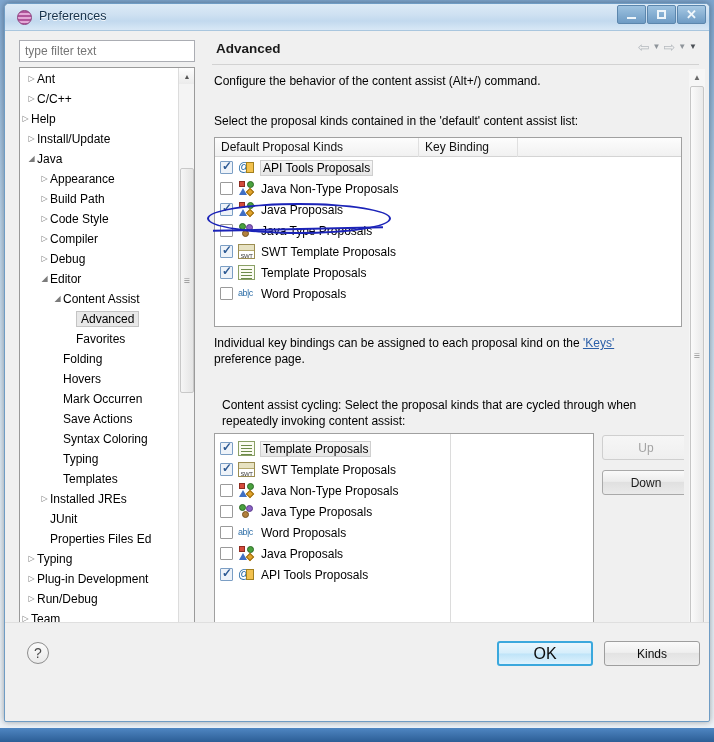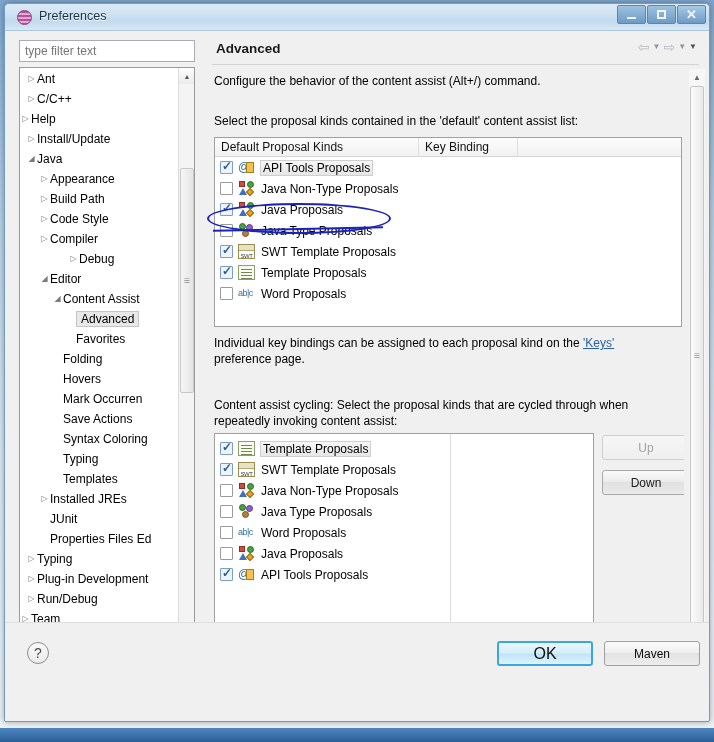--- a/index.html
+++ b/index.html
@@ -359,21 +359,21 @@
       <div class="tree-scroll-area" id="tree-list">
           <div class="tree-item" style="padding-left: 6px;"><span class="tw">▷</span><span class="lbl">Ant</span></div>
           <div class="tree-item" style="padding-left: 6px;"><span class="tw">▷</span><span class="lbl">C/C++</span></div>
           <div class="tree-item" style="padding-left: 0;"><span class="tw">▷</span><span class="lbl">Help</span></div>
           <div class="tree-item" style="padding-left: 6px;"><span class="tw">▷</span><span class="lbl">Install/Update</span></div>
           <div class="tree-item" style="padding-left: 6px;"><span class="tw">◢</span><span class="lbl">Java</span></div>
           <div class="tree-item" style="padding-left: 19px;"><span class="tw">▷</span><span class="lbl">Appearance</span></div>
           <div class="tree-item" style="padding-left: 19px;"><span class="tw">▷</span><span class="lbl">Build Path</span></div>
           <div class="tree-item" style="padding-left: 19px;"><span class="tw">▷</span><span class="lbl">Code Style</span></div>
           <div class="tree-item" style="padding-left: 19px;"><span class="tw">▷</span><span class="lbl">Compiler</span></div>
-          <div class="tree-item" style=" margin-left: 48px;"><span class="tw">▷</span><span class="lbl">Debug</span></div>
+          <div class="tree-item" style="padding-left: 19px;"><span class="tw">▷</span><span class="lbl">Debug</span></div>
           <div class="tree-item" style="padding-left: 19px;"><span class="tw">◢</span><span class="lbl">Editor</span></div>
           <div class="tree-item" style="padding-left: 32px;"><span class="tw">◢</span><span class="lbl">Content Assist</span></div>
           <div class="tree-item selected" style="padding-left: 45px;"><span class="tw">&nbsp;</span><span class="lbl">Advanced</span></div>
           <div class="tree-item" style="padding-left: 45px;"><span class="tw">&nbsp;</span><span class="lbl">Favorites</span></div>
           <div class="tree-item" style="padding-left: 32px;"><span class="tw">&nbsp;</span><span class="lbl">Folding</span></div>
           <div class="tree-item" style="padding-left: 32px;"><span class="tw">&nbsp;</span><span class="lbl">Hovers</span></div>
           <div class="tree-item" style="padding-left: 32px;"><span class="tw">&nbsp;</span><span class="lbl">Mark Occurren</span></div>
           <div class="tree-item" style="padding-left: 32px;"><span class="tw">&nbsp;</span><span class="lbl">Save Actions</span></div>
           <div class="tree-item" style="padding-left: 32px;"><span class="tw">&nbsp;</span><span class="lbl">Syntax Coloring</span></div>
           <div class="tree-item" style="padding-left: 32px;"><span class="tw">&nbsp;</span><span class="lbl">Typing</span></div>
@@ -472,21 +472,21 @@
               <div class="row">
                 <span class="chk"></span>
                 <span class="ic-abc">ab|c</span>
                 <span class="row-label">Word Proposals</span>
               </div>
             </div>
         </div>
 
         <div class="para" style="left:2px; top:266px; width:455px;"><span>Individual key bindings can be assigned to each proposal kind on the </span><span class="link">'Keys'</span><span> preference page.</span></div>
 
-        <div class="para" style="left:2px; top:328px; width:460px;">Content assist cycling: Select the proposal kinds that are cycled through when repeatedly invoking content assist:</div>
+        <div class="para" style="left:10px; top:328px; width:460px;">Content assist cycling: Select the proposal kinds that are cycled through when repeatedly invoking content assist:</div>
 
         <div class="tbl-wrap" style="left:2px; top:364px; width:380px; height:202px;">
           <div id="cycling-rows" style="padding-top:4px;">
               <div class="row sel">
                 <span class="chk on"></span>
                 <span class="ic-tpl"></span>
                 <span class="row-label">Template Proposals</span>
               </div>
               <div class="row">
                 <span class="chk on"></span>
@@ -546,21 +546,21 @@
       <div class="cv-scroll">
         <div class="cv-arrow up">▲</div>
         <div class="cv-thumb">☰</div>
         <div class="cv-arrow down">▼</div>
       </div>
     </div>
 
     <div class="bottom-bar">
       <div class="help-icon">?</div>
       <div class="ok-btn">OK</div>
-      <div class="cancel-btn">Maven</div>
+      <div class="cancel-btn">Kinds</div>
     </div>
   </div>
 </div>
 
 <div class="annot-ellipse"></div>
 <div class="annot-tail"></div>
 
 <div class="taskbar"></div>
 
 </body></html>

